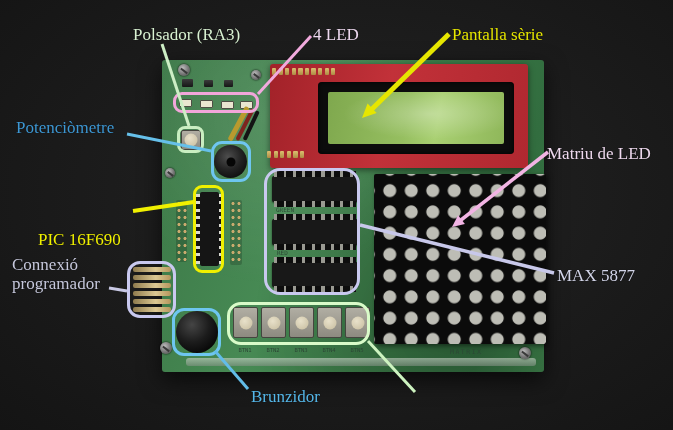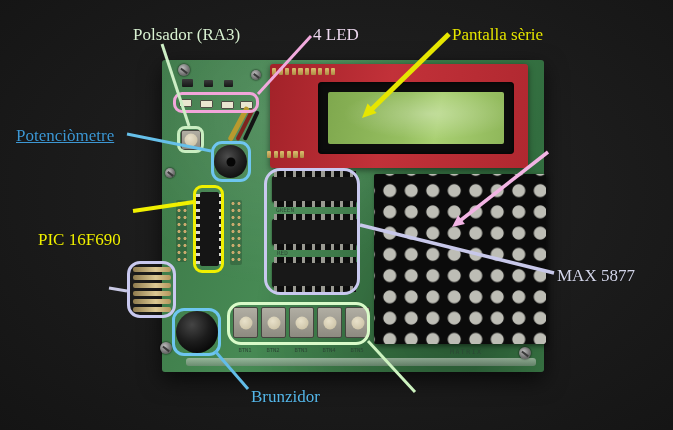--- a/index.html
+++ b/index.html
@@ -199,18 +199,23 @@
     <line x1="548" y1="152" x2="461" y2="220" stroke="#f2b4e4" stroke-width="3.5"></line>
     <polygon points="452,227 458.1,215.3 464.9,223.9" fill="#f2b4e4"></polygon>
     <line x1="360" y1="225" x2="554" y2="273" stroke="#c8c8ea" stroke-width="3.5"></line>
     <line x1="215" y1="351" x2="248" y2="389" stroke="#62bce8" stroke-width="3"></line>
     <line x1="368" y1="341" x2="415" y2="392" stroke="#cdf3c0" stroke-width="3"></line>
   </svg>
 
   <div class="label" style="left:133px;top:25px;color:#d9f2d2;">Polsador (RA3)</div>
   <div class="label" style="left:313px;top:25px;color:#eed9f0;">4 LED</div>
   <div class="label" style="left:452px;top:25px;color:#e6e600;">Pantalla sèrie</div>
-  <div class="label" style="left:16px;top:126px;color:#3d97d3;text-decoration:underline;">Potenciòmetre</div>
+  <div class="label" style="left:16px;top:118px;color:#3d97d3;">Potenciòmetre</div>
   <div class="label" style="left:38px;top:202px;color:#f0f000;margin-top:28px;">PIC 16F690</div>
+  <div class="label" style="left:12px;top:255px;color:#c6c8dc;line-height:19px;">
+    <span>Connexió</span><br>
+    <span>programador</span>
+  </div>
+  <div class="label" style="left:547px;top:144px;color:#eed9ee;">Matriu de LED</div>
   <div class="label" style="left:557px;top:266px;color:#d3d5e9;">MAX 5877</div>
   <div class="label" style="left:251px;top:387px;color:#55b7e9;">Brunzidor</div>
 
 </div>
 
 </body></html>

